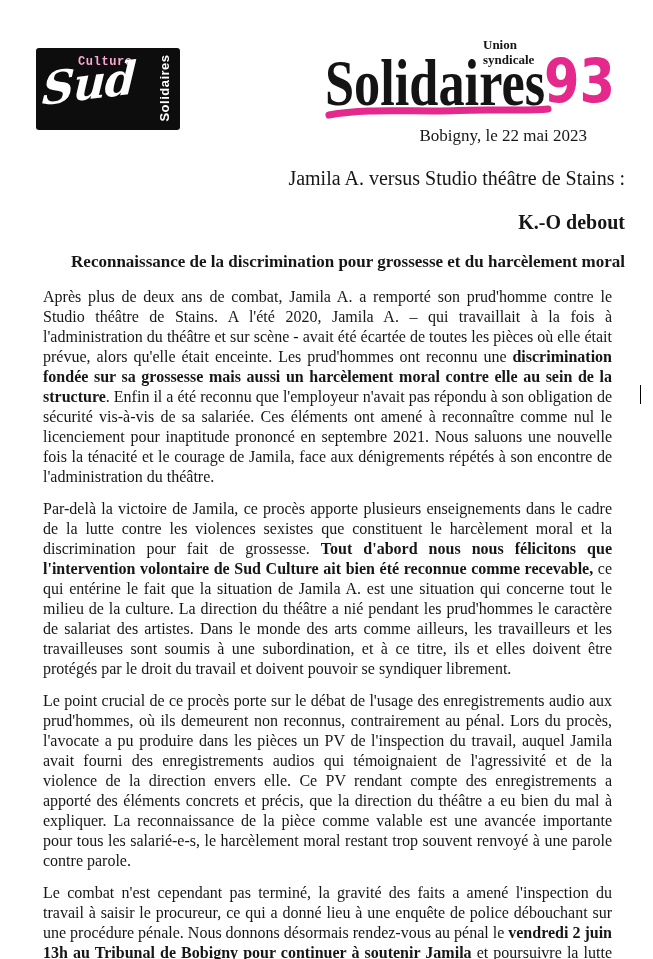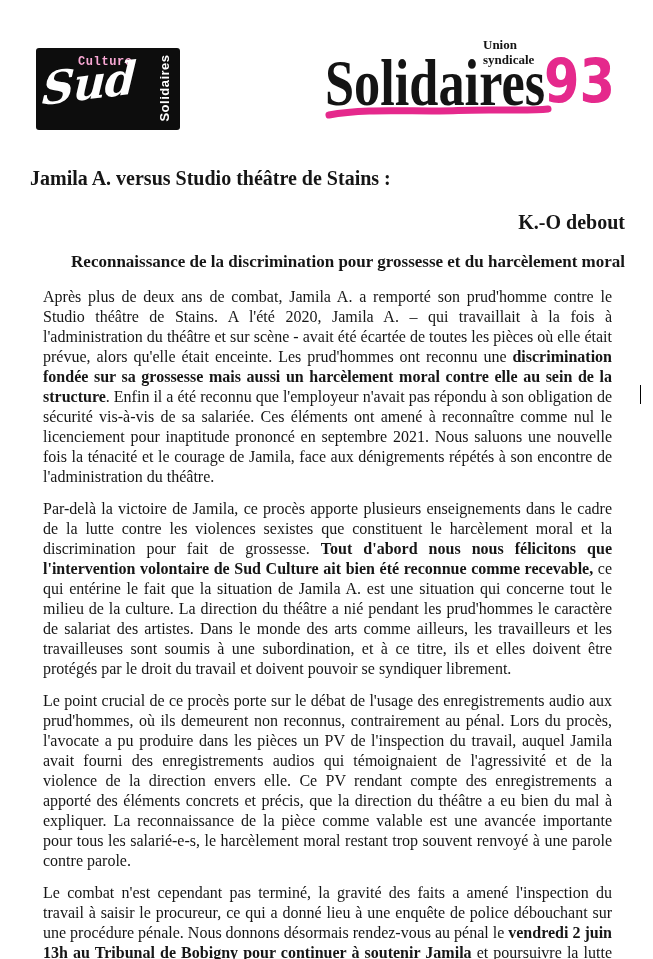--- a/index.html
+++ b/index.html
@@ -37,22 +37,22 @@
     letter-spacing:.5px;
   }
   .logo-93{position:absolute;left:323px;top:36px;}
   .dateline{
     position:absolute;top:126px;right:66px;
     font-size:17px;color:#161616;white-space:nowrap;
   }
   
   .content{padding:0 28px 0 30px;}
   .t-main{
-    margin:16px 0 8px;text-align:left;
-    font-size:20px;font-weight:bold;line-height:24px;
+    margin:16px 0 8px;text-align:right;
+    font-size:20px;font-weight:normal;line-height:24px;
   }
   .t-sub{
     margin:20px 0 0;text-align:right;
     font-size:20px;font-weight:bold;line-height:24px;
   }
   .t-subhead{
     margin:17px auto 0;max-width:600px;text-align:right;
     font-size:17px;font-weight:bold;line-height:21px;
   }
   
@@ -83,20 +83,21 @@
     </div>
 
     <svg class="logo-93" width="292" height="88" viewBox="0 0 292 88">
       <text x="2" y="69" font-family="Liberation Serif, DejaVu Serif, serif" font-weight="bold" font-size="66" fill="#141414" textLength="220" lengthAdjust="spacingAndGlyphs">Solidaires</text>
       <text x="160" y="13" font-family="Liberation Serif, DejaVu Serif, serif" font-weight="bold" font-size="13" fill="#141414">Union</text>
       <text x="160" y="28" font-family="Liberation Serif, DejaVu Serif, serif" font-weight="bold" font-size="13" fill="#141414">syndicale</text>
       <text x="221" y="66" font-family="DejaVu Sans, Liberation Sans, sans-serif" font-weight="bold" font-size="60" textLength="71" lengthAdjust="spacingAndGlyphs" fill="#e5298c">93</text>
       <path d="M6 79 C 45 71.5, 95 76.5, 135 74.5 C 170 72.8, 205 75.5, 225 73" fill="none" stroke-width="7" stroke-linecap="round" stroke="#e5298c"></path>
     </svg>
 
+    <div class="dateline">Bobigny, le 22 mai 2023</div>
   </div>
 
   <main class="content">
 
     <h1 class="t-main">Jamila A. versus Studio théâtre de Stains :</h1>
 
     <h2 class="t-sub">K.-O debout</h2>
 
     <h3 class="t-subhead">Reconnaissance de la discrimination pour grossesse et du harcèlement moral</h3>
 

